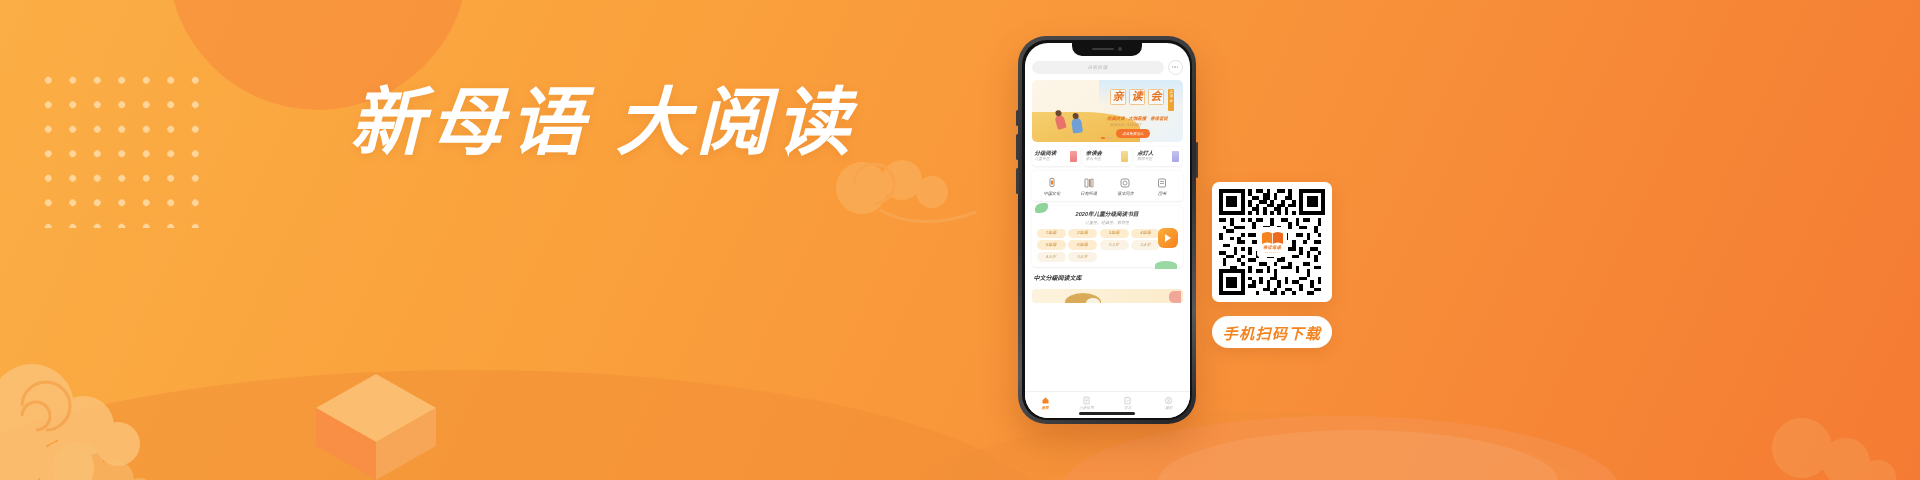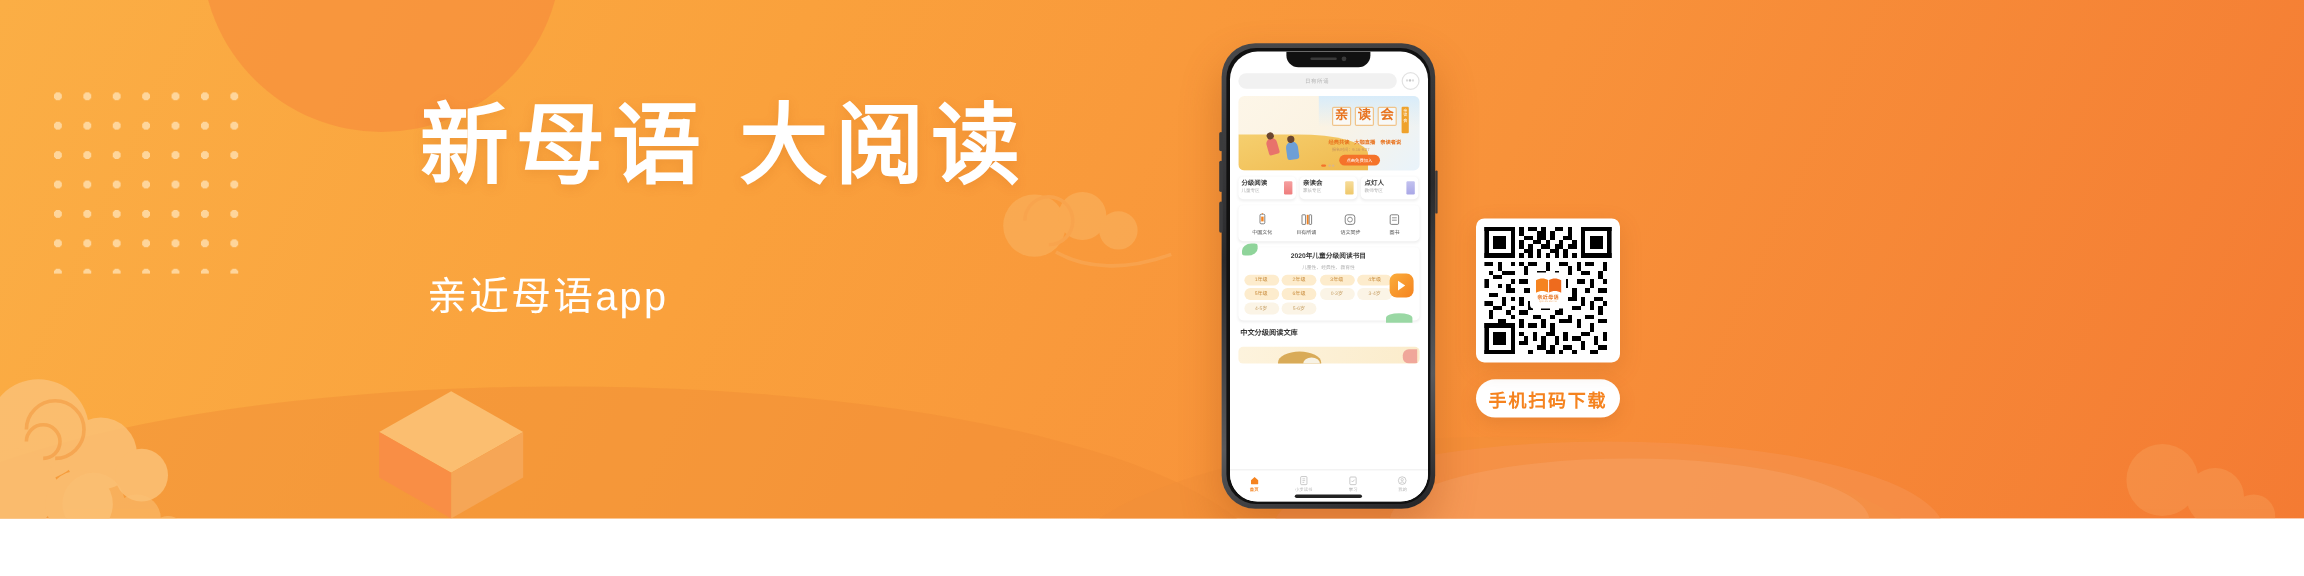--- a/index.html
+++ b/index.html
@@ -2,22 +2,23 @@
 <html lang="zh-CN"><head>
 <meta charset="utf-8">
 <title>banner</title>
 <style>
   html,body{margin:0;padding:0;}
   body{
     width:1920px;height:480px;overflow:hidden;
     font-family:"Liberation Sans","DejaVu Sans",sans-serif;
   }
   .banner{
-    position:relative;width:1920px;height:432px;overflow:hidden;
+    position:relative;width:1920px;height:480px;overflow:hidden;
     background:linear-gradient(115deg,#FBAE45 0%,#FAA13C 32%,#F8923A 62%,#F47B33 100%);
+    font-style:italic;
   }
 
   
   .deco{position:absolute;pointer-events:none;}
 
   .circle-tr{
     width:300px;height:300px;border-radius:50%;
     left:168px;top:-190px;
     background:#F5863A;opacity:.55;
   }
@@ -205,21 +206,21 @@
   .tabbar{
     margin-top:auto;background:#fff;border-top:.6px solid #f0f0f0;
     display:flex;justify-content:space-around;padding:4px 0 7px;
   }
   .tab{display:flex;flex-direction:column;align-items:center;gap:2px;width:25%}
   .tab .ic{width:9px;height:9px;display:flex;align-items:center;justify-content:center}
   .tab .lb{font-size:3.6px;color:#b5b5b5;line-height:1}
   .tab.active .lb{color:#f5831f;font-weight:700}
 
   
-  .qr-block{position:absolute;left:1212px;top:182px;width:120px;margin-left:18px;}
+  .qr-block{position:absolute;left:1212px;top:182px;width:120px;}
   .qr-card{
     width:120px;height:120px;background:#fff;border-radius:7px;padding:7px;
     box-sizing:border-box;box-shadow:0 6px 18px rgba(160,70,15,.18);
     position:relative;
   }
   .qr-img{width:100%;height:100%;display:block}
   .qr-logo{
     position:absolute;left:50%;top:50%;transform:translate(-50%,-50%);
     width:30px;height:30px;background:#fff;border-radius:3px;
     display:flex;flex-direction:column;align-items:center;justify-content:center;gap:1px;
@@ -303,21 +304,20 @@
       <g fill="#F7A963" opacity=".85">
         <circle cx="40" cy="52" r="30"></circle>
         <circle cx="84" cy="66" r="24"></circle>
         <circle cx="116" cy="82" r="18"></circle>
       </g>
     </svg>
   </div>
 
   <div class="copy">
     <h1 class="headline"><span>新母语</span><span class="gap"></span><span>大阅读</span></h1>
-    <div class="subtitle">亲近母语app</div>
   </div>
 
   <div class="phone">
     <div class="side-btn sb1"></div>
     <div class="side-btn sb2"></div>
     <div class="side-btn sb3"></div>
     <div class="side-btn sb4"></div>
 
     <div class="phone-inner">
       <div class="screen">

